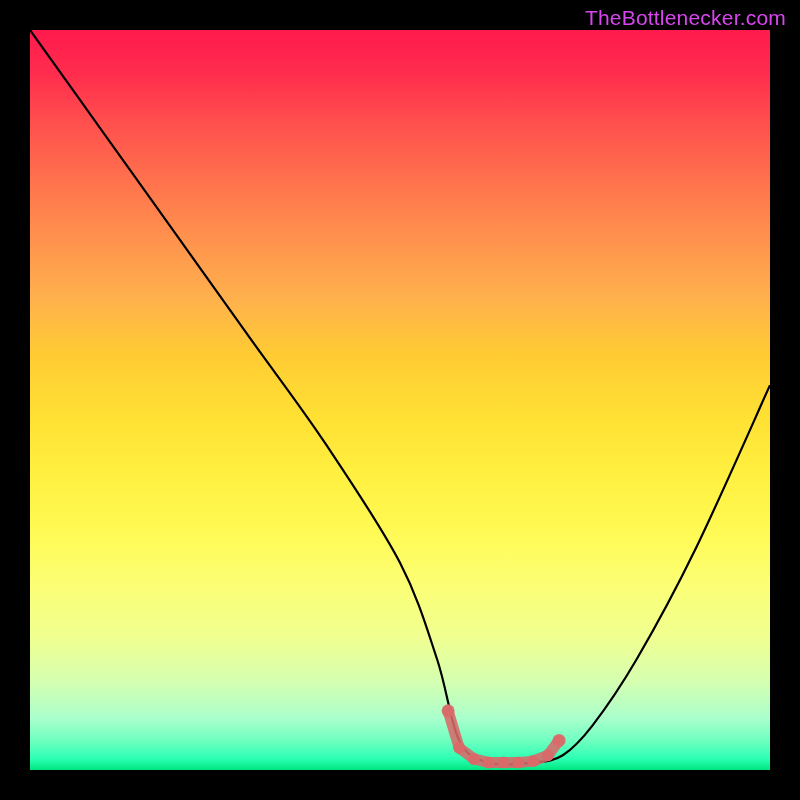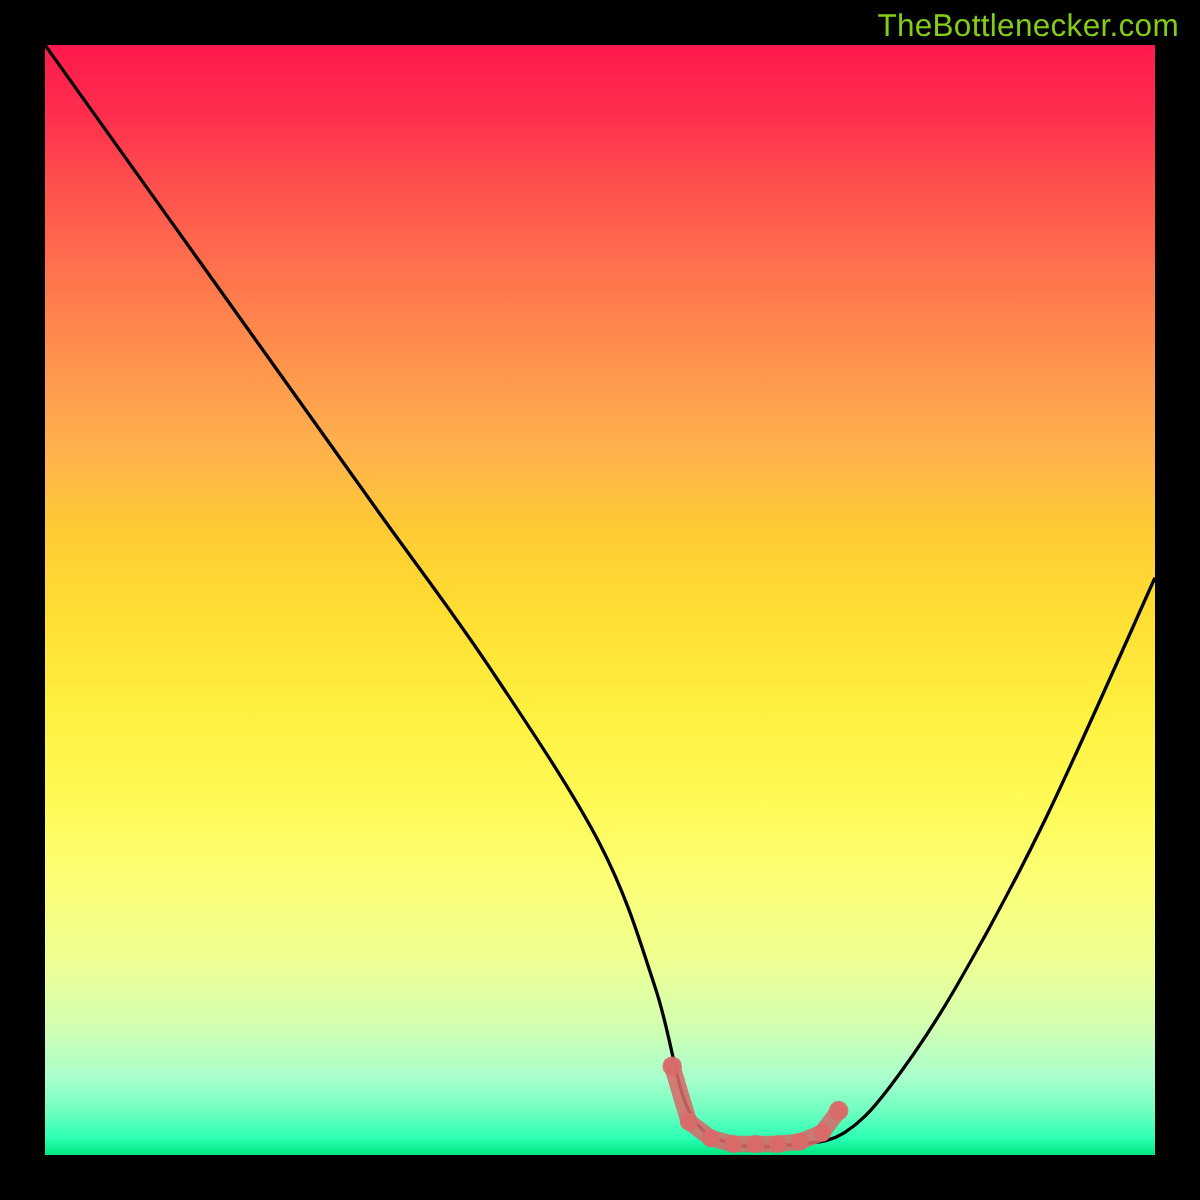--- a/index.html
+++ b/index.html
@@ -9,21 +9,21 @@
     height: 800px;
     background: #000;
     position: relative;
     overflow: hidden;
     font-family: Arial, sans-serif;
   }
   .watermark {
     position: absolute;
     top: 6px;
     right: 14px;
-    color: #84cc16;
+    color: #d946ef;
     font-size: 21px;
     font-weight: normal;
     z-index: 10;
     letter-spacing: 0.2px;
   }
   .plot-area {
     position: absolute;
     left: 30px;
     top: 30px;
     width: 740px;

